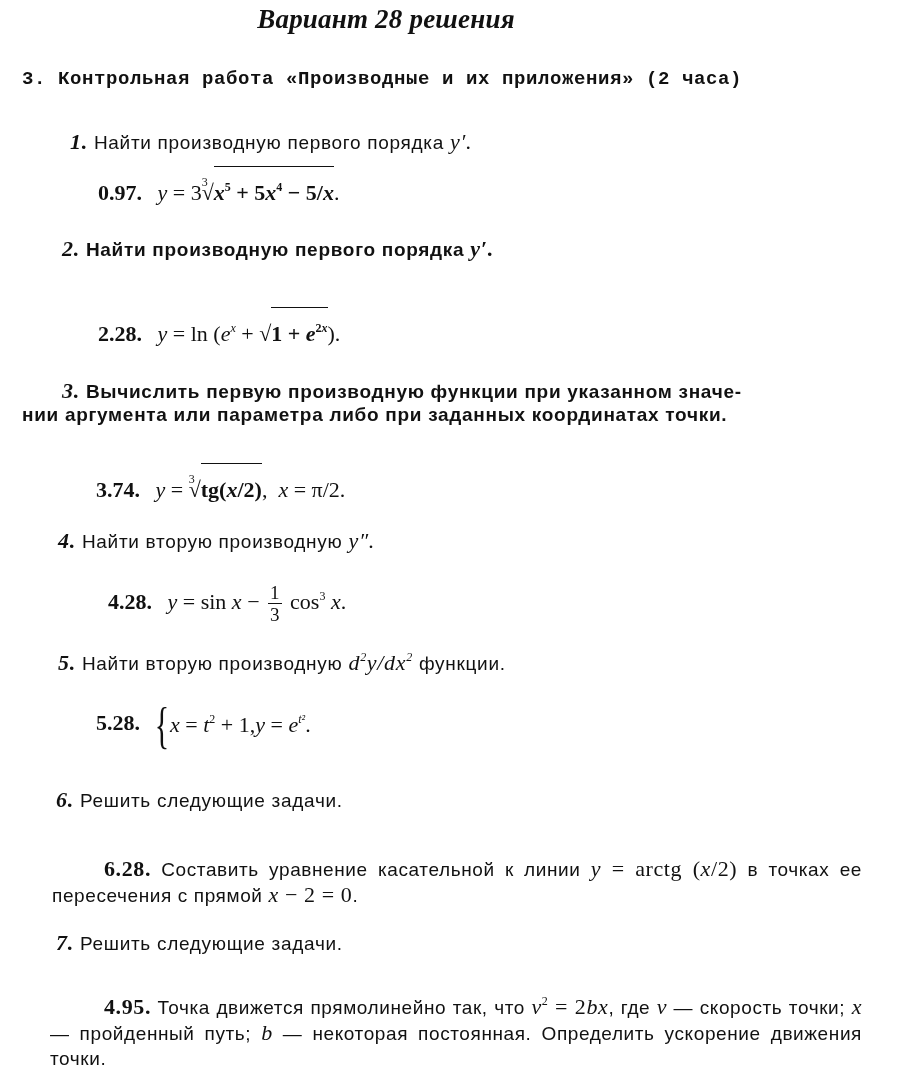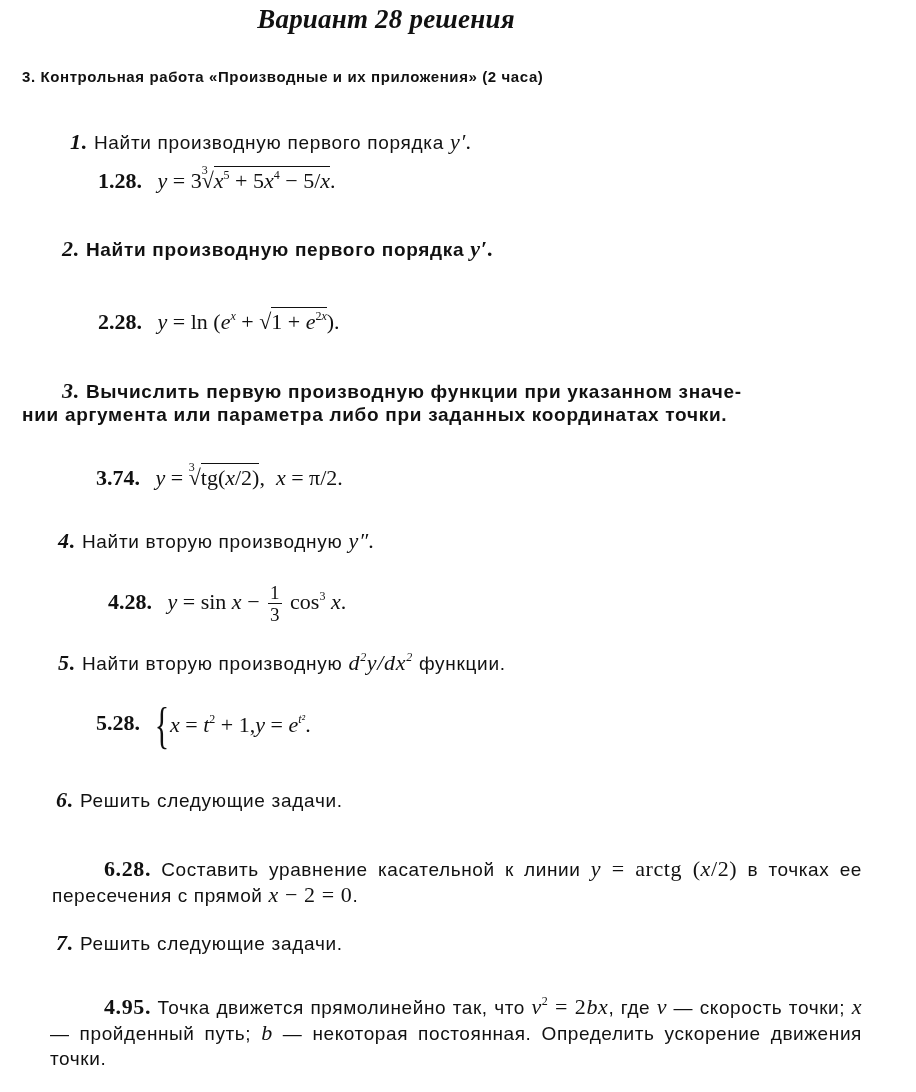--- a/index.html
+++ b/index.html
@@ -1,49 +1,49 @@
 <!DOCTYPE html>
 <html><head>
 <meta charset="utf-8">
 <style>
   html, body { margin:0; padding:0; background:#ffffff; }
   body { width:916px; height:1092px; position:relative; overflow:hidden; color:#111; font-family:"DejaVu Serif", serif; }
   .abs { position:absolute; white-space:nowrap; }
   .title { left:0; width:772px; top:4px; text-align:center; font-family:"Liberation Serif", serif; font-style:italic; font-weight:bold; font-size:27px; letter-spacing:0.2px; }
-  .hdr { font-family:Liberation Sans, sans-serif; font-weight:bold; font-size:15px; letter-spacing:0.6px; }
+  .hdr { font-family:Liberation Mono, monospace; font-weight:bold; font-size:19px; letter-spacing:0.6px; }
   .task { font-family:"Liberation Sans", sans-serif; font-size:19px; letter-spacing:0.7px; }
   .task.bold { font-weight:bold; }
   .num { font-style:italic; font-weight:bold; font-family:"Liberation Serif", serif; font-size:22px; margin-right:6px; }
   .eq { font-family:"Liberation Serif", serif; font-size:22px; }
   .eq .lbl { font-weight:bold; margin-right:10px; }
   .i { font-style:italic; }
   sup { font-size:12px; vertical-align:9px; line-height:0; }
   .rootidx { font-size:12px; position:relative; top:-14px; margin-right:-6px; }
-  .radical { display:inline-block; border-top:1.5px solid #111; padding-top:1px; }
+  .radical { display:inline-block; border-top:1.5px solid #111; padding-top:13px;font-weight:bold; }
   .frac { display:inline-flex; flex-direction:column; align-items:center; vertical-align:middle; margin:0 3px; font-size:19px; line-height:21px; }
   .frac span:first-child { border-bottom:1.5px solid #111; padding:0 2px; }
   .brace { display:inline-block; vertical-align:middle; font-size:50px; line-height:50px; transform:scaleX(0.6); margin-right:-4px; }
   .sys { display:inline-flex; vertical-align:middle; line-height:26px; }
   .para { font-family:"Liberation Sans", sans-serif; font-size:19px; letter-spacing:0.6px; line-height:25px; white-space:normal; text-align:justify; }
   .para .lbl { font-weight:bold;margin-left:28px; }
 </style>
 </head>
 <body>
 
 <div class="abs title">Вариант 28 решения</div>
 
 <div class="abs hdr" style="left:22px; top:68px;">3. Контрольная работа «Производные и их приложения» (2 часа)</div>
 
 <div class="abs task" style="left:70px; top:106px;margin-top:23px;">
   <span class="num">1.</span><span>Найти производную первого порядка</span>
   <span class="i eq">y′.</span>
 </div>
 
 <div class="abs eq" style="left:98px; top:166px;">
-  <span class="lbl">1.28.</span>
+  <span class="lbl">0.97.</span>
   <span class="i">y</span> = 3<span class="rootidx">3</span>√<span class="radical"><span class="i">x</span><sup>5</sup> + 5<span class="i">x</span><sup>4</sup> − 5/<span class="i">x</span></span>.
 </div>
 
 <div class="abs task bold" style="left:62px; top:236px;">
   <span class="num">2.</span><span>Найти производную первого порядка</span>
   <span class="i eq">y′.</span>
 </div>
 
 <div class="abs eq" style="left:98px; top:307px;">
   <span class="lbl">2.28.</span>

